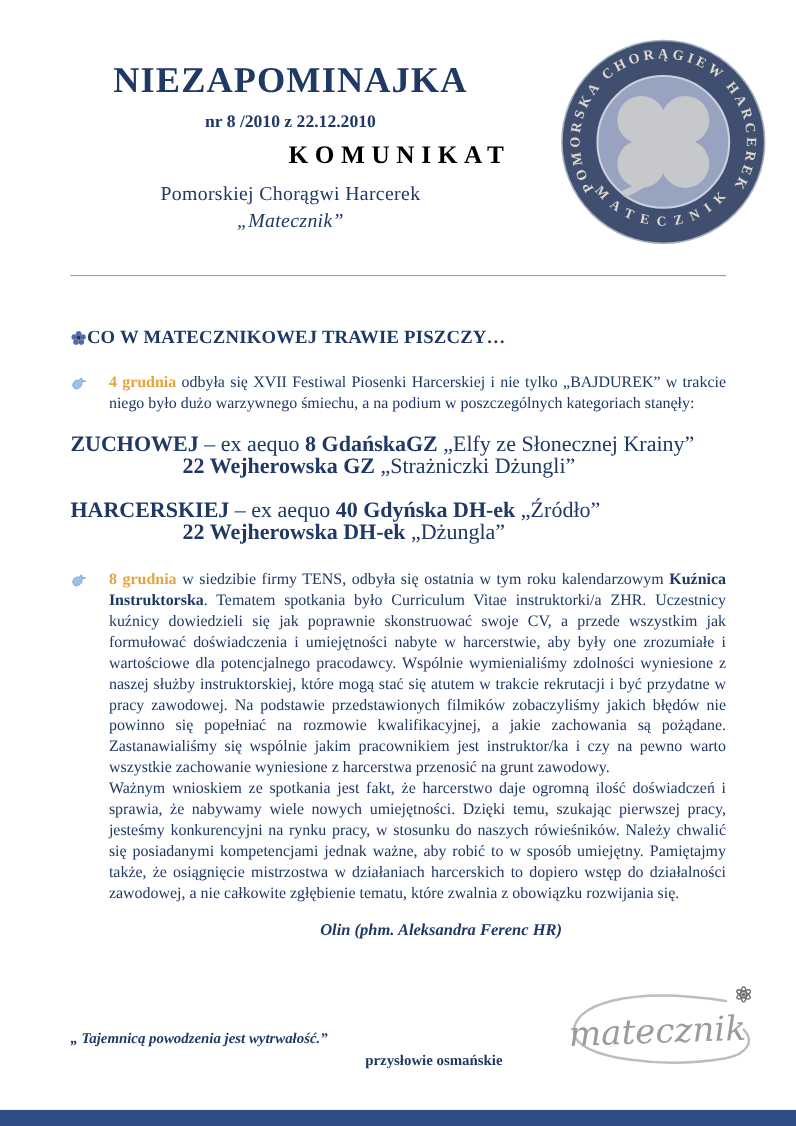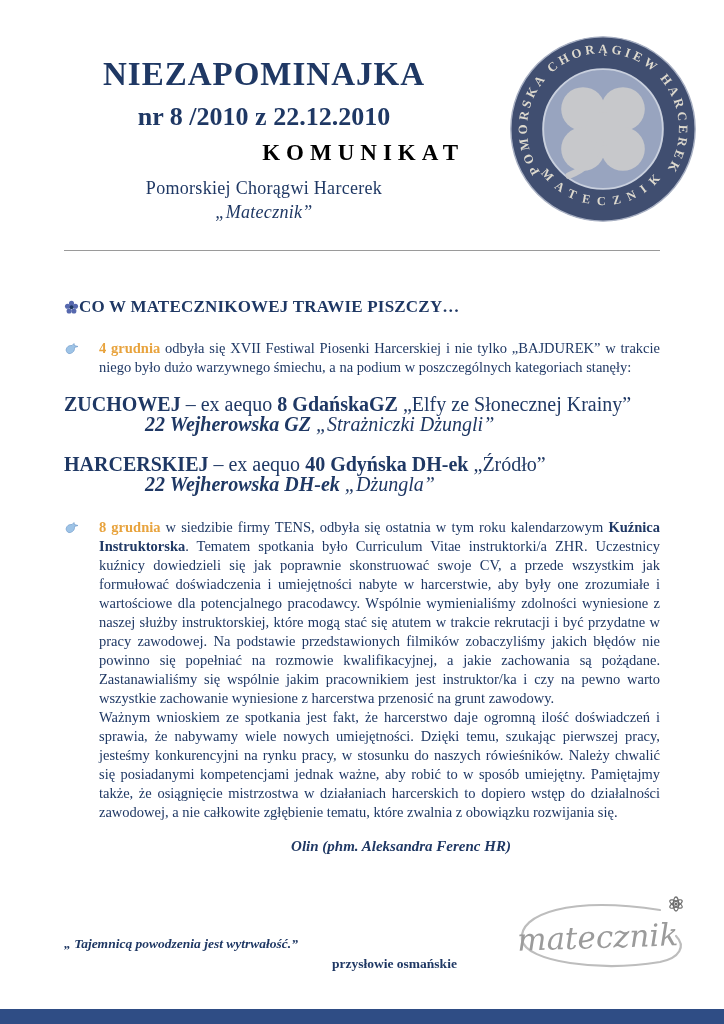--- a/index.html
+++ b/index.html
@@ -3,40 +3,40 @@
 <meta charset="utf-8">
 <style>
   html,body{margin:0;padding:0;background:#ffffff;}
   .page{position:relative;width:724px;height:1024px;margin:0 auto;background:#ffffff;
         font-family:"Liberation Serif","DejaVu Serif",serif;color:#1F3864;overflow:hidden;}
 
   
   .header{display:flex;align-items:flex-start;padding:34px 26px 0 64px;}
   .header-text{width:400px;text-align:center;padding-top:22px;}
   .title{font-size:33px;font-weight:bold;letter-spacing:1px;line-height:1.15;}
-  .issue{font-size:26px;font-weight:bold;margin-top:8px;}
+  .issue{font-size:16px;font-weight:bold;margin-top:8px;}
   .komunikat{font-size:23px;font-weight:bold;color:#000000;letter-spacing:6px;margin-top:8px;text-align:right;}
   .org{font-size:18px;margin-top:12px;letter-spacing:0.3px;}
   .org2{margin-top:3px;font-style:italic;}
   .seal{margin-left:auto;line-height:0;}
   .rule{height:1px;background:#9a9a9a;margin:26px 64px 0 64px;}
 
   
   .content{padding:0 64px;}
   .section-heading{margin-top:46px;display:flex;align-items:center;
                    font-size:17px;font-weight:bold;letter-spacing:0.2px;}
   .bullet{display:flex;margin-top:22px;gap:12px;}
   .bird-icon{flex:0 0 16px;margin-right:7px;margin-top:3px;}
   .flower-icon{flex:0 0 15px;}
   .bullet-body{flex:1;}
   .para{font-size:14.5px;line-height:19px;text-align:justify;margin:0;}
   .date{color:#E8A33D;font-weight:bold;}
   .results{margin-top:17px;font-size:20px;line-height:20px;}
   .rline{margin:0;}
-  .rindent{margin-left:81px;font-style:italic;}
+  .rindent{margin-left:102px;}
   .result-group + .result-group{margin-top:20px;}
   .bullet2{margin-top:24px;}
   .signature{margin:16px 0 0 0;text-align:center;padding-left:78px;
              font-size:15px;font-weight:bold;font-style:italic;}
 
   
   .footer-quote{position:absolute;left:64px;top:936px;font-size:13.5px;font-weight:bold;font-style:italic;}
   .footer-attr{position:absolute;left:332px;top:956px;font-size:13.5px;font-weight:bold;}
   .footer-logo{position:absolute;right:24px;top:888px;}
   .bottom-bar{position:absolute;left:0;right:0;bottom:0;height:15px;background:#2F4D85;}

